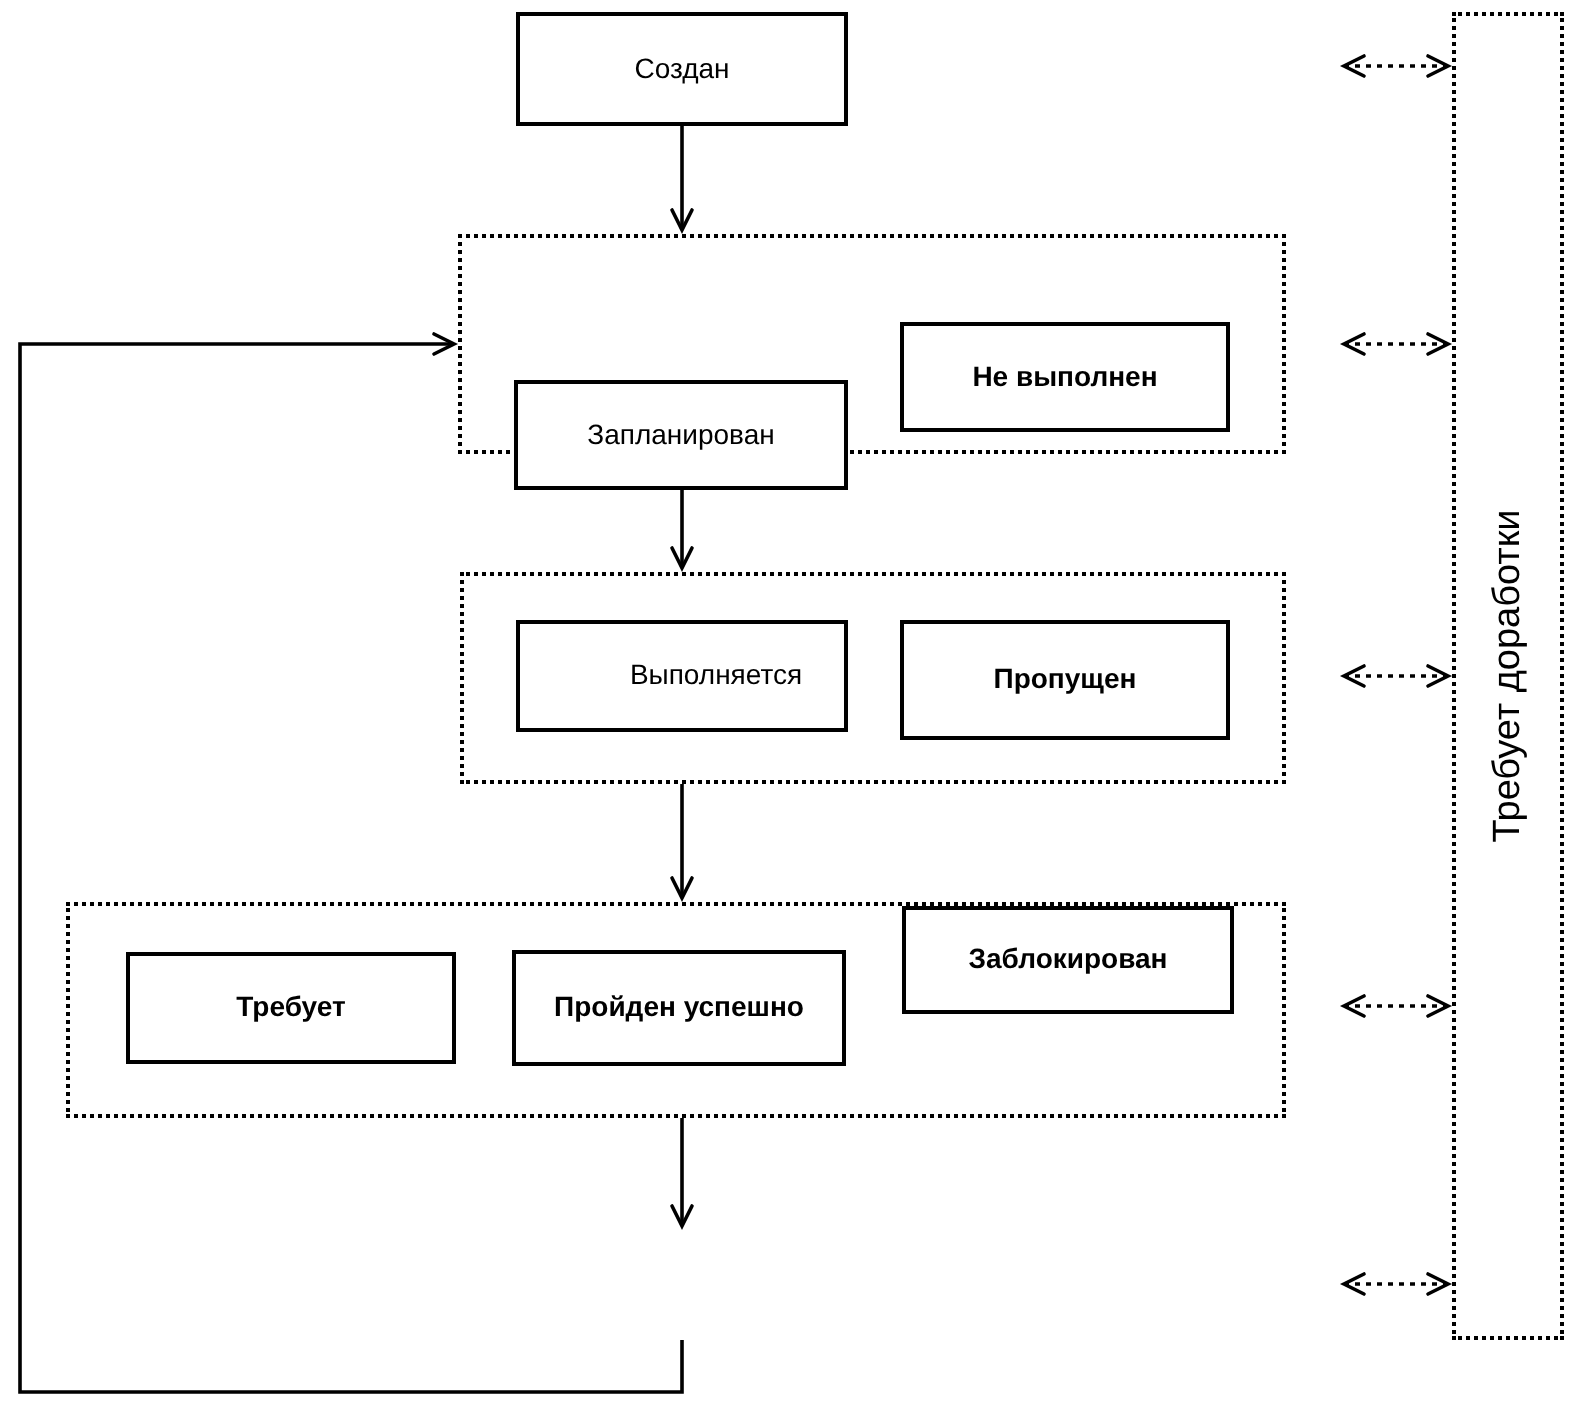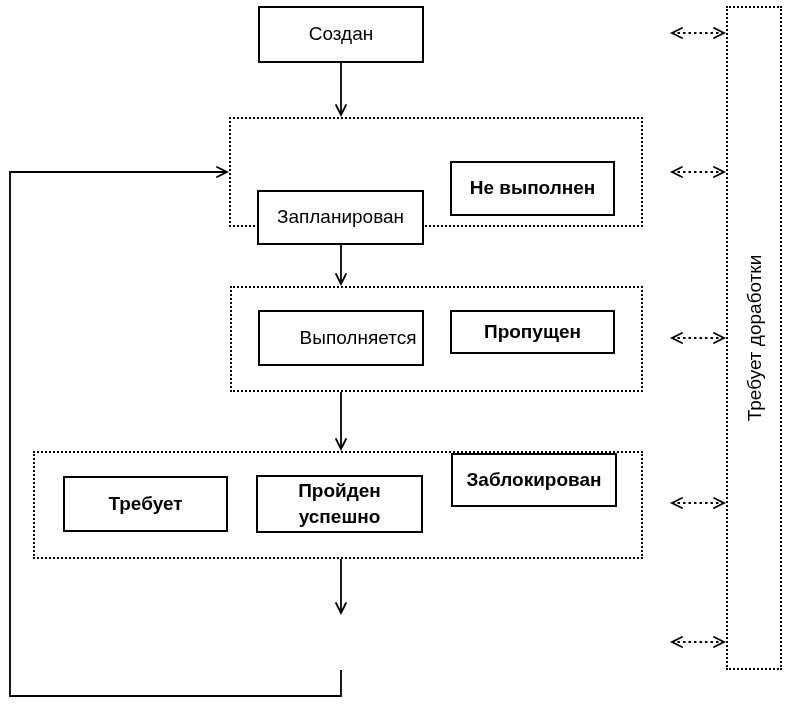--- a/index.html
+++ b/index.html
@@ -23,21 +23,21 @@
   }
   .node {
     position: absolute;
     box-sizing: border-box;
     border: 2px solid #000000;
     background: #ffffff;
     display: flex;
     align-items: center;
     justify-content: center;
     text-align: center;
-    font-size: 19px;
+    font-size: 14px;
     line-height: 1.38;
     padding: 2px 6px;
   }
   .node.bold { font-weight: bold; }
   .group {
     position: absolute;
     box-sizing: border-box;
     border: 2px dotted #000000;
     background: transparent;
   }
@@ -56,21 +56,21 @@
     font-size: 19px;
     line-height: 1;
   }
   
   #node-created      { left: 258px; top:   6px; width: 166px; height: 57px; }
   #group-planned     { left: 229px; top: 117px; width: 414px; height: 110px; }
   #node-planned      { left: 257px; top: 145px; width: 167px; height: 55px; margin-top: 45px; }
   #node-not-executed { left: 450px; top: 145px; width: 165px; height: 55px; margin-top: 16px; }
   #group-executing   { left: 230px; top: 286px; width: 413px; height: 106px; }
   #node-executing    { left: 258px; top: 310px; width: 166px; height: 56px; padding-left: 40px; }
-  #node-skipped      { left: 450px; top: 310px; width: 165px; height: 44px; }
+  #node-skipped      { left: 450px; top: 310px; width: 165px; height: 60px; }
   #group-result      { left:  33px; top: 451px; width: 610px; height: 108px; }
   #node-failed       { left:  63px; top: 476px; width: 165px; height: 56px; }
   #node-passed       { left: 256px; top: 475px; width: 167px; height: 58px; }
   #node-blocked      { left: 451px; top: 453px; width: 166px; height: 54px; }
   #node-closed       { left: 257px; top: 615px; width: 166px; height: 55px; }
   #rework-panel      { left: 726px; top:   6px; width:  56px; height: 664px; }
 </style>
 </head>
 <body>
 

